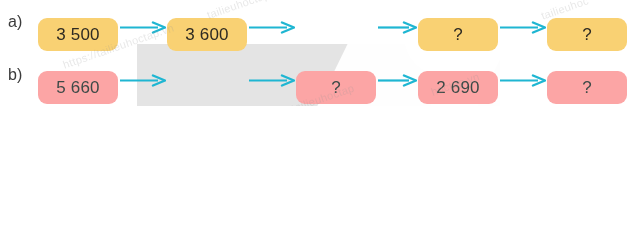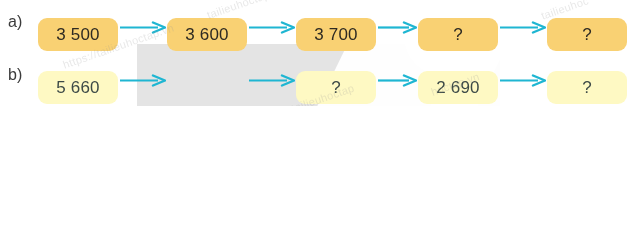--- a/index.html
+++ b/index.html
@@ -113,21 +113,21 @@
     justify-content: center;
     font-size: 17px;
     letter-spacing: 0.2px;
     box-sizing: border-box;
   }
   .cell.orange {
     background: #f9d173;
     color: #2e2a22;
   }
   .cell.teal {
-    background: #fef9c3;
+    background: #fca5a5;
     color: #3d4a47;
   }
   .cell.c0 { left: 38px;  }
   .cell.c1 { left: 167px; }
   .cell.c2 { left: 296px; }
   .cell.c3 { left: 418px; }
   .cell.c4 { left: 547px; }
 
   .arrow {
     position: absolute;
@@ -164,21 +164,20 @@
     </div>
 
     <div class="cell orange c1">3 600</div>
     <div class="arrow a1">
       <svg viewBox="0 0 46 13" preserveAspectRatio="none">
         <line x1="0" y1="6.5" x2="38" y2="6.5" stroke="#1fb6d2" stroke-width="2.2"></line>
         <path d="M33 1.5 L45 6.5 L33 11.5" fill="none" stroke="#1fb6d2" stroke-width="2.4" stroke-linecap="round" stroke-linejoin="round"></path>
       </svg>
     </div>
 
-    <div class="cell orange c2">3 700</div>
     <div class="arrow a2">
       <svg viewBox="0 0 39 13" preserveAspectRatio="none">
         <line x1="0" y1="6.5" x2="31" y2="6.5" stroke="#1fb6d2" stroke-width="2.2"></line>
         <path d="M26 1.5 L38 6.5 L26 11.5" fill="none" stroke="#1fb6d2" stroke-width="2.4" stroke-linecap="round" stroke-linejoin="round"></path>
       </svg>
     </div>
 
     <div class="cell orange c3">?</div>
     <div class="arrow a3">
       <svg viewBox="0 0 46 13" preserveAspectRatio="none">

